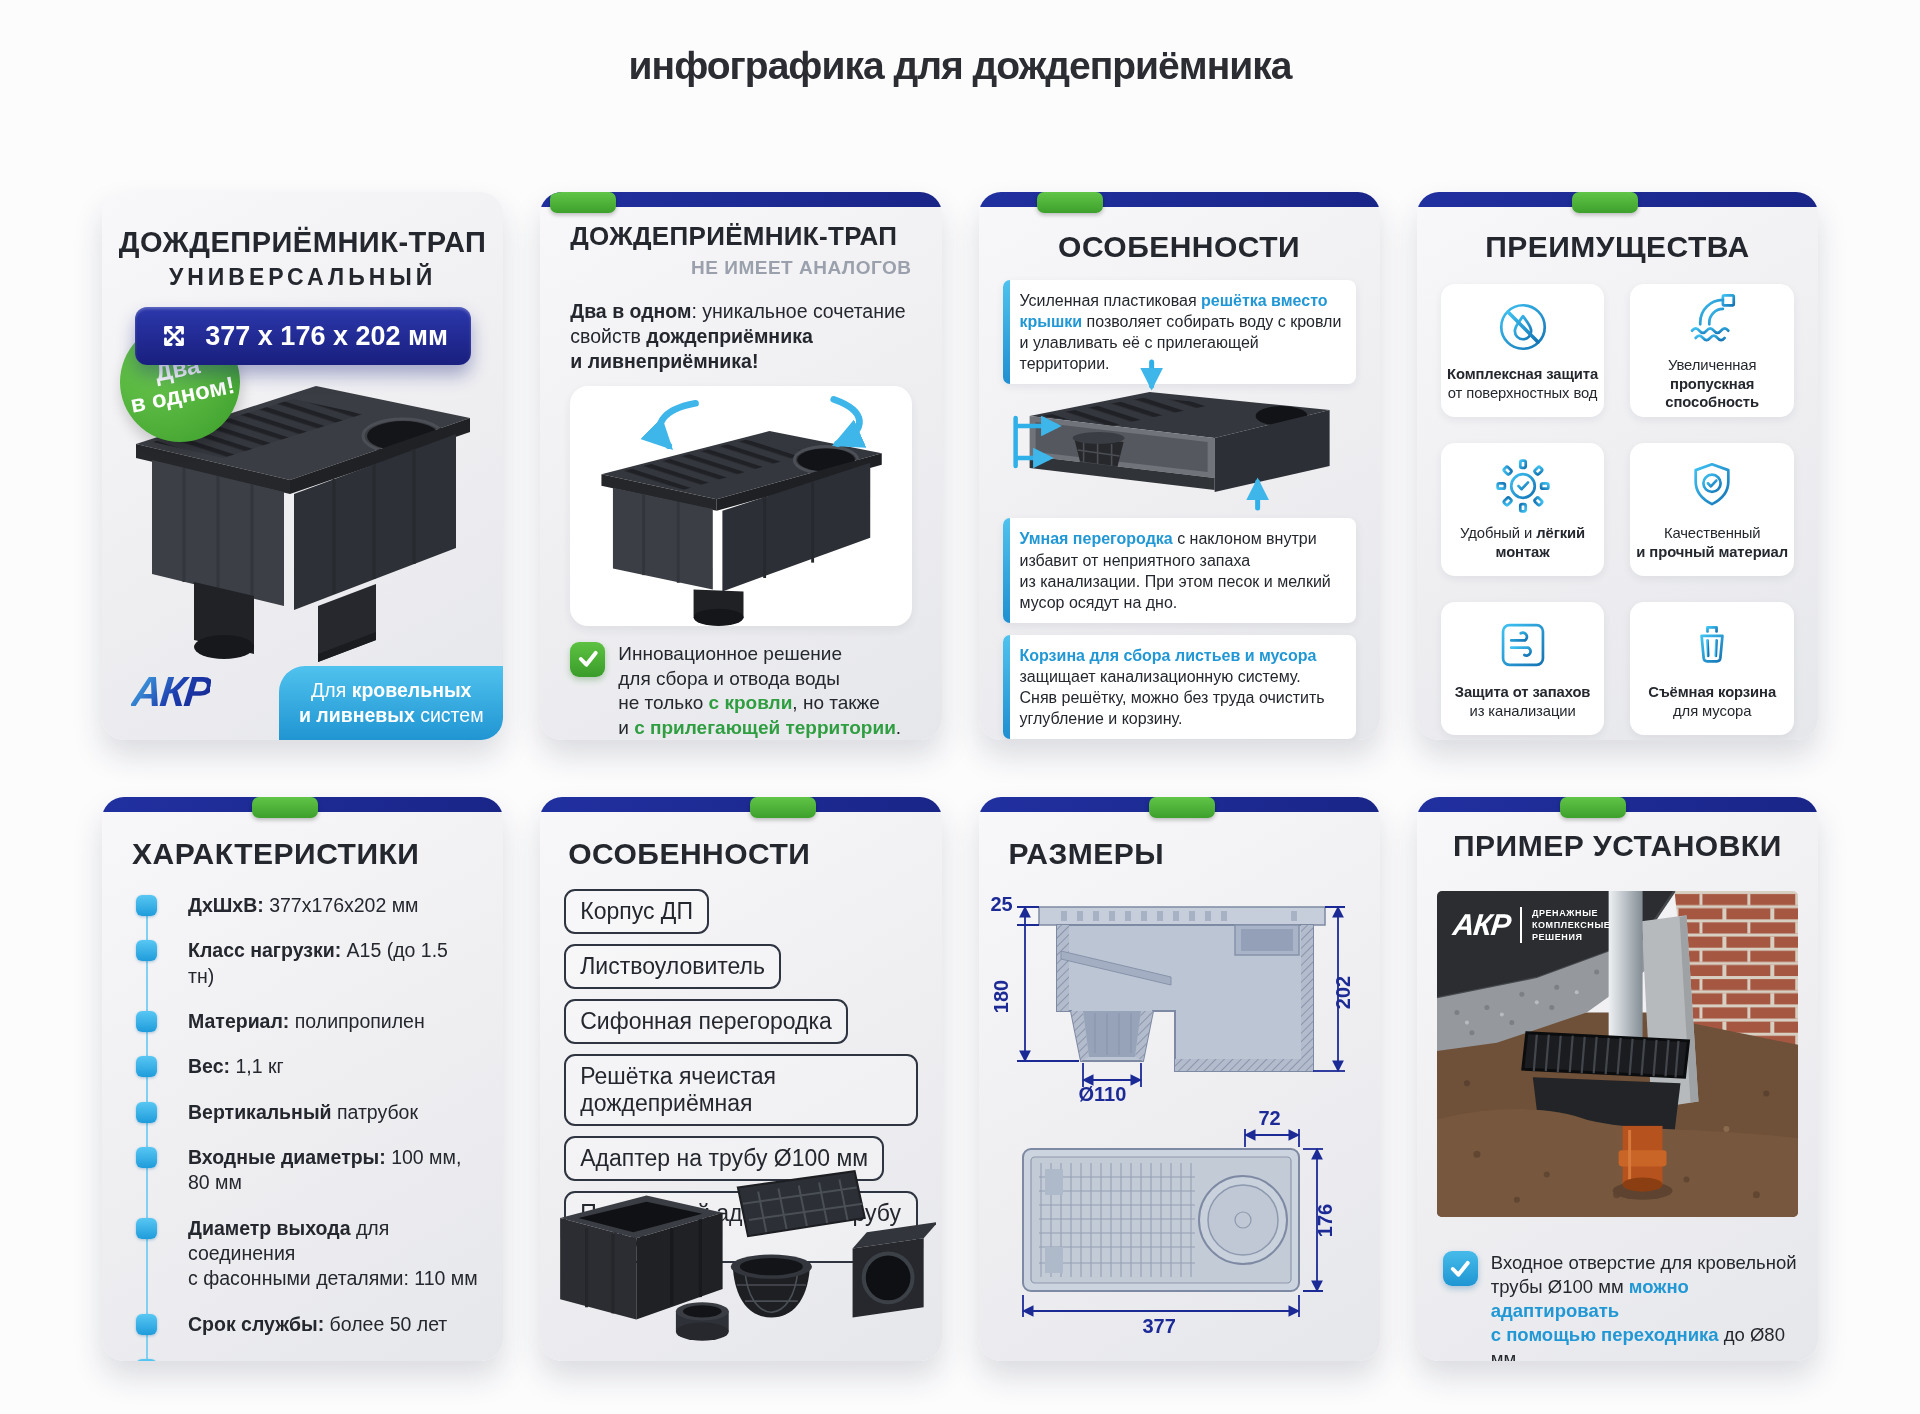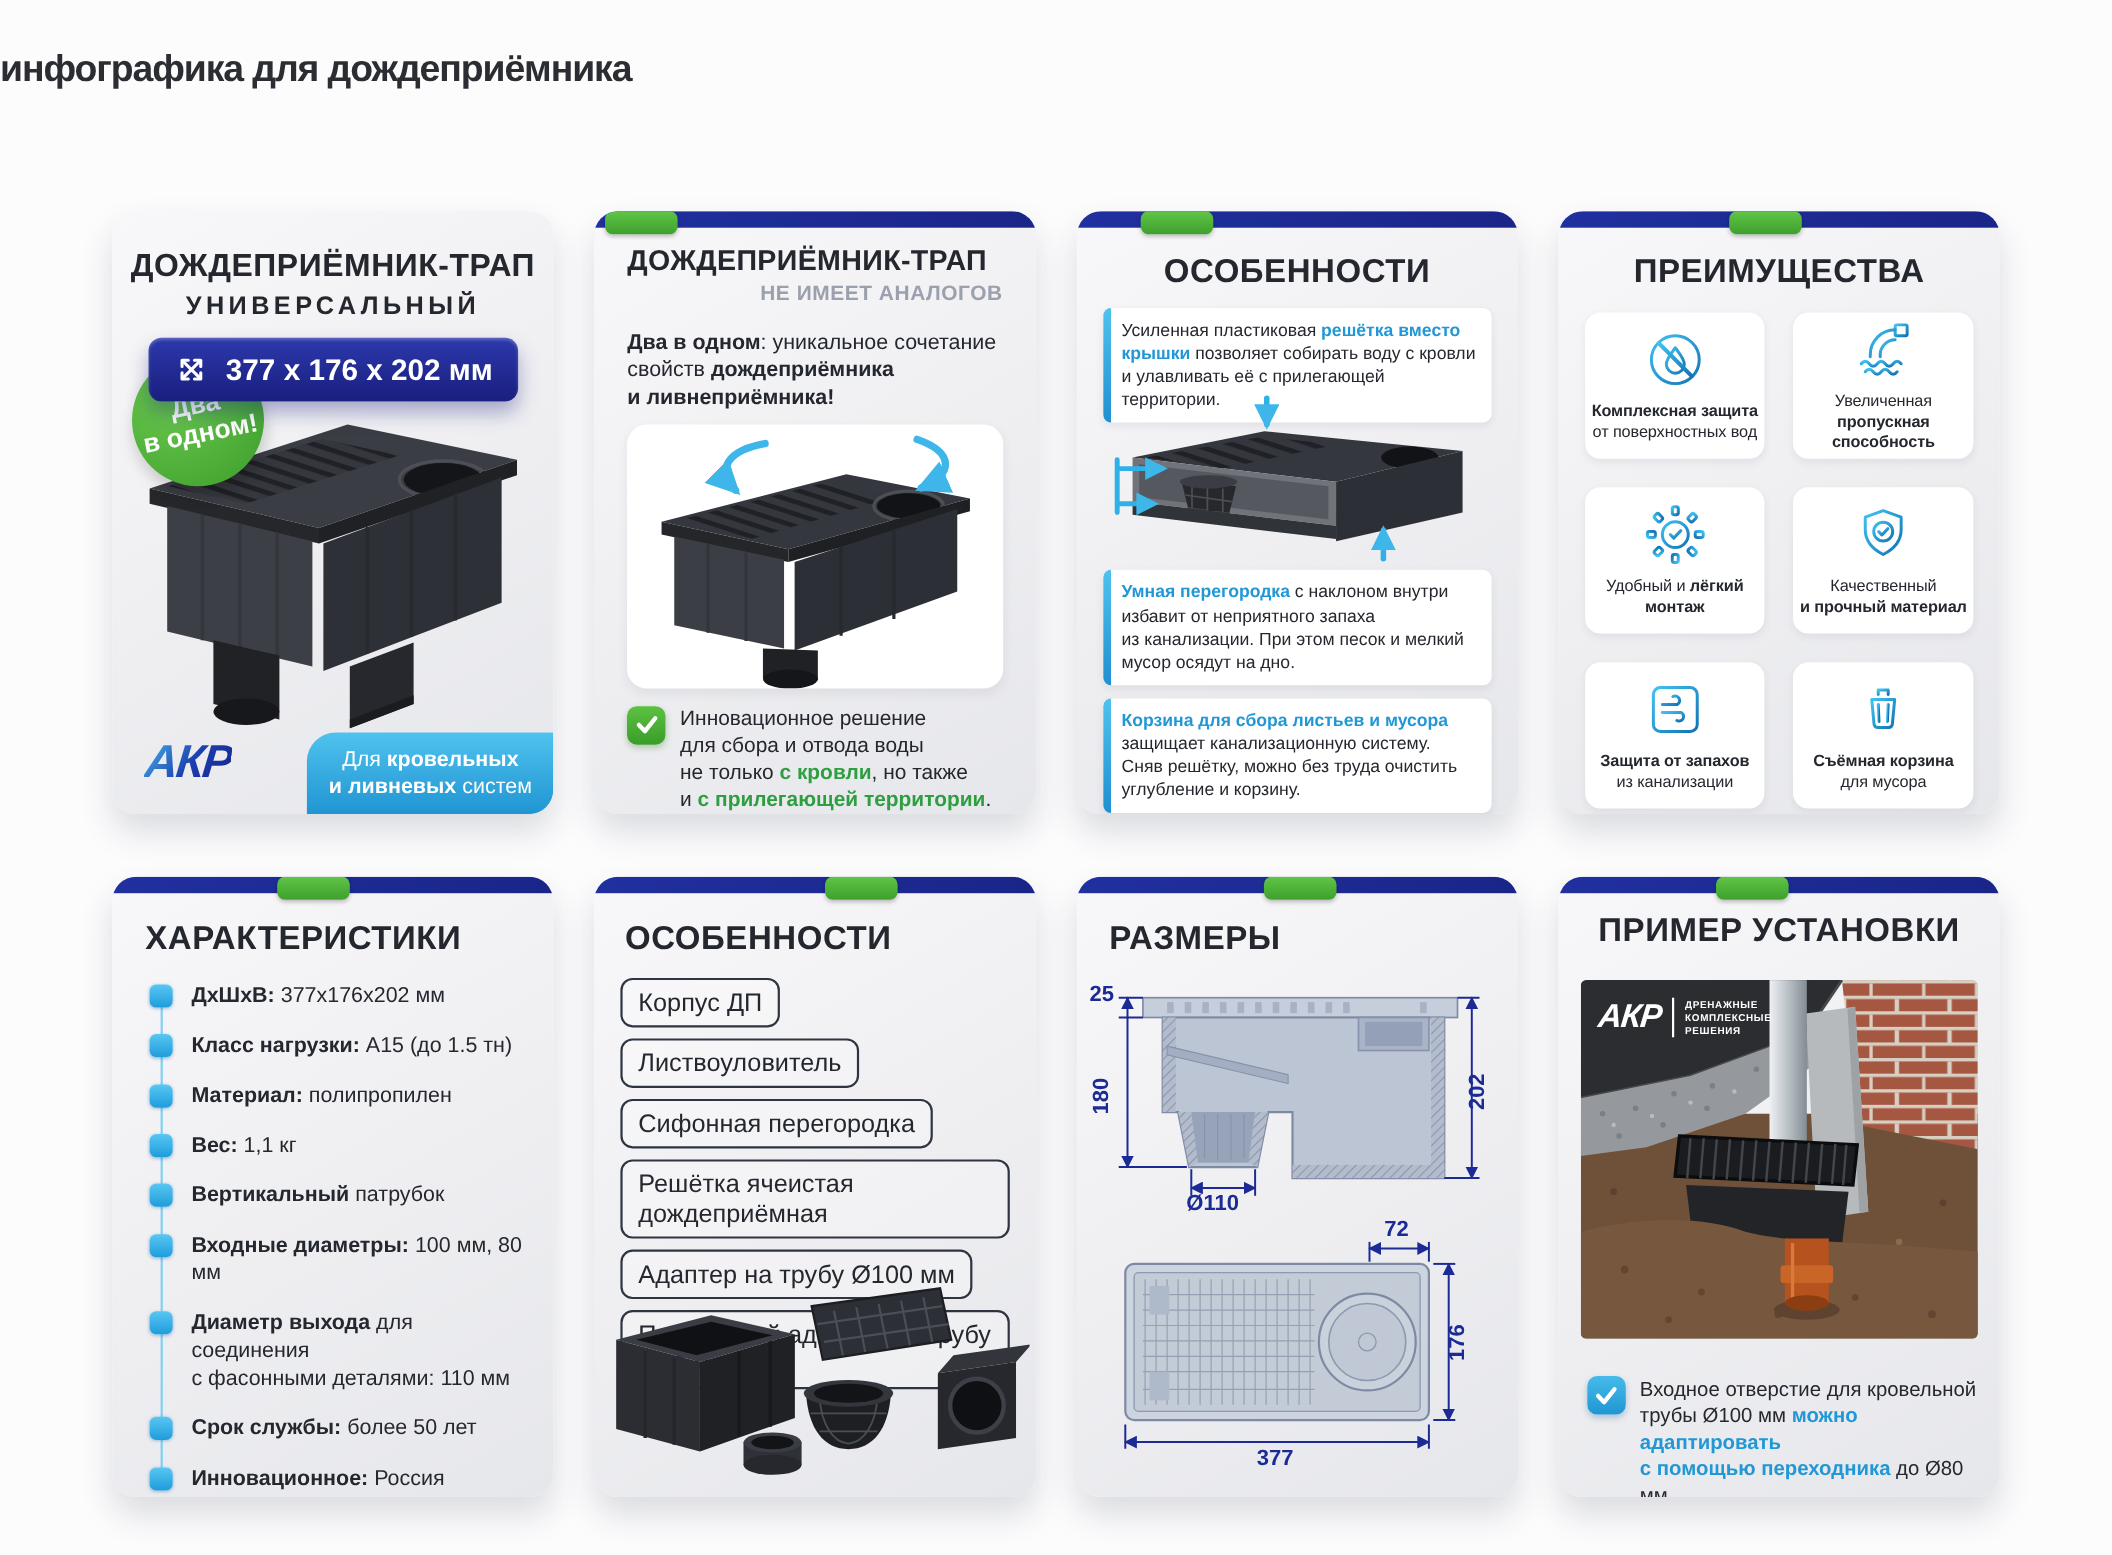--- a/index.html
+++ b/index.html
@@ -1,20 +1,20 @@
 <!DOCTYPE html>
 <html><head>
 <meta charset="utf-8">
 <style>
   * { margin:0; padding:0; box-sizing:border-box; }
   html,body { background:#fcfcfd; }
   .page { position:relative; width:1920px; height:1414px; overflow:hidden;
           font-family:"Liberation Sans", sans-serif; color:#24272e; }
-  .page-title { position:absolute; top:44px; left:0; width:100%; text-align:left;
-    font-size:34px; font-weight:700; letter-spacing:-1px; color:#2b2d33; }
+  .page-title { position:absolute; top:44px; left:0; width:100%; text-align:center;
+    font-size:39px; font-weight:700; letter-spacing:-1px; color:#2b2d33; }
   .board { position:absolute; left:102px; top:192px; width:1716px; height:1170px;
     display:grid; grid-template-columns:repeat(4,1fr); grid-template-rows:548px 564px;
     column-gap:37px; row-gap:57px; }
   .card { position:relative; border-radius:22px; overflow:hidden;
     background:linear-gradient(150deg,#f8f8fa 0%,#eeeef1 55%,#e6e7eb 100%);
     box-shadow:0 16px 30px rgba(36,42,60,.15); }
   .bar { position:absolute; top:0; left:0; right:0; height:15px;
     background:linear-gradient(90deg,#20309f,#1a2588); }
   .tab { position:absolute; top:0; height:21px; width:66px; border-radius:7px;
     background:linear-gradient(180deg,#61c548,#3da02c); box-shadow:0 2px 4px rgba(0,0,0,.25); }
@@ -77,21 +77,21 @@
   .tiles { margin:20px 24px 0; display:grid; grid-template-columns:1fr 1fr; gap:26px; }
   .tile { height:133px; background:#fff; border-radius:14px; display:flex; flex-direction:column;
     align-items:center; justify-content:center; gap:9px; box-shadow:0 3px 8px rgba(30,40,60,.07); }
   .tile svg { width:58px; height:58px; }
   .tile-label { font-size:14.8px; letter-spacing:-.1px; line-height:1.28; text-align:center; }
 
   
   .c5-title { margin:40px 0 0 30px; font-size:30px; font-weight:800; letter-spacing:.5px; }
   .specs { position:relative; margin:22px 24px 0 34px; display:flex; flex-direction:column; gap:20px; }
   .specs::before { content:''; position:absolute; left:10px; top:12px; bottom:14px; width:2px; background:#7fd0f2; }
-  .spec-item { position:relative; display:flex; gap:17px; align-items:flex-start; }
+  .spec-item { position:relative; display:flex; gap:31px; align-items:flex-start; }
   .spec-bullet { flex:none; width:21px; height:21px; margin-top:2px; border-radius:6px;
     background:linear-gradient(180deg,#58c7f3,#1f9cdb); box-shadow:0 1px 3px rgba(20,100,160,.35); }
   .spec-text { font-size:19.5px; line-height:1.3; }
 
   
   .c6-title { margin:40px 0 0 28px; font-size:30px; font-weight:800; letter-spacing:.5px; }
   .chips { margin:18px 24px 0; display:flex; flex-wrap:wrap; gap:10px 12px; }
   .chip { border:2px solid #2e3440; border-radius:11px; padding:7px 14px; font-size:23px;
     color:#24272e; background:rgba(255,255,255,.25); }
   .c6-img { position:absolute; left:10px; right:10px; bottom:6px; height:198px; }

